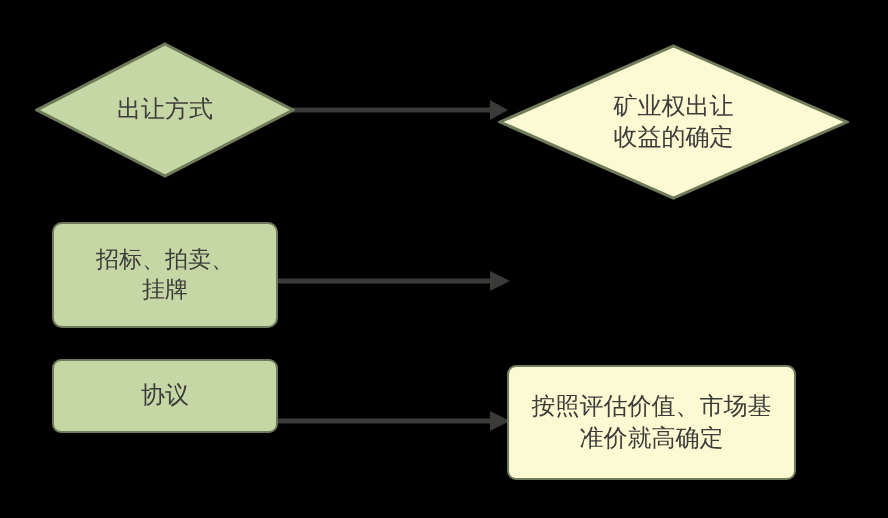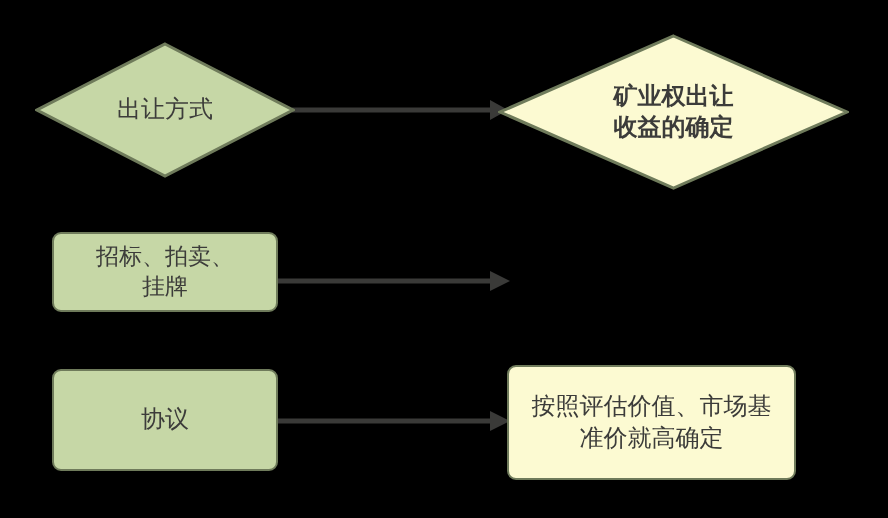--- a/index.html
+++ b/index.html
@@ -86,35 +86,35 @@
     </svg>
   </div>
 
   <div class="node diamond t24" style="left:35px; top:42px; width:260px; height:136px;">
     <svg viewBox="0 0 260 136" preserveAspectRatio="none">
       <polygon points="130,2 258,68 130,134 2,68" fill="#c6d7a6" stroke="#6f7b5b" stroke-width="3"></polygon>
     </svg>
     <span class="dlabel">出让方式</span>
   </div>
 
-  <div class="node diamond t24" style="left:498px; top:34px; width:351px; height:156px;font-weight:bold;">
+  <div class="node diamond t24" style="left:498px; top:44px; width:351px; height:156px;">
     <svg viewBox="0 0 351 156" preserveAspectRatio="none">
       <polygon points="175.5,2 349,78 175.5,154 2,78" fill="#fcfad2" stroke="#6f7b5b" stroke-width="3"></polygon>
     </svg>
     <span class="dlabel">矿业权出让
 收益的确定</span>
   </div>
 
-  <div class="node rect green t23" style="left:52px; top:232px; width:226px; height:80px;">
+  <div class="node rect green t23" style="left:52px; top:222px; width:226px; height:106px;border-radius:10px;">
     <span>招标、拍卖、
 挂牌</span>
   </div>
 
 
-  <div class="node rect green t24" style="left:52px; top:369px; width:226px; height:102px;">
+  <div class="node rect green t24" style="left:52px; top:359px; width:226px; height:74px;">
     <span>协议</span>
   </div>
 
   <div class="node rect yellow t24" style="left:507px; top:365px; width:289px; height:115px;">
     <span>按照评估价值、市场基
 准价就高确定</span>
   </div>
 
 </div>
 

